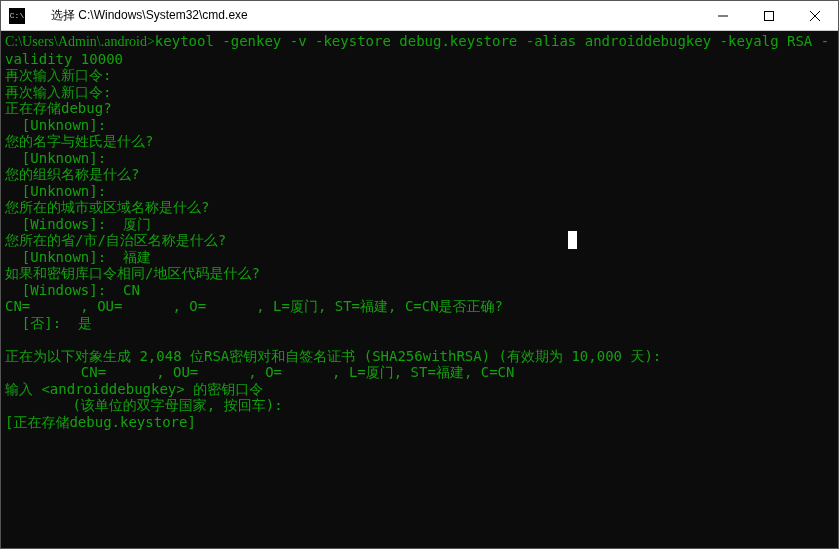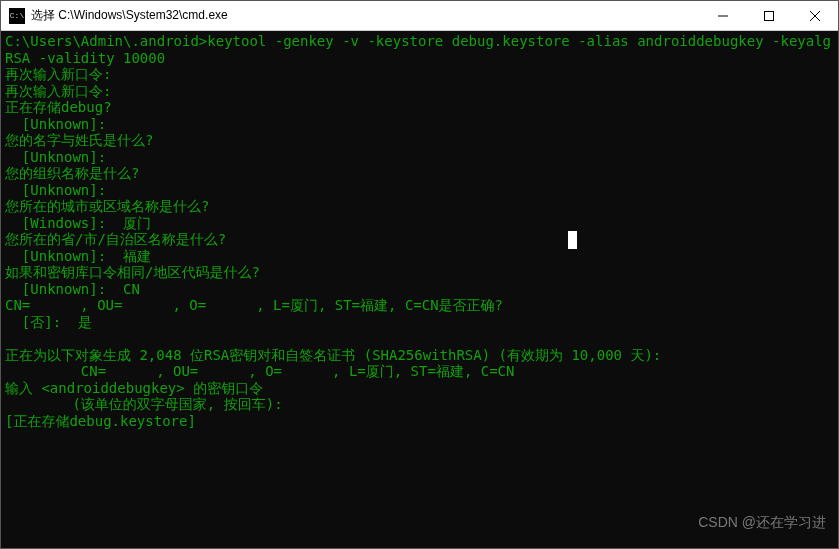--- a/index.html
+++ b/index.html
@@ -39,20 +39,21 @@
       align-items: center;
       justify-content: center;
       font-size: 8px;
       color: #ccc;
     }
     .titlebar-title {
       font-family: "Segoe UI", sans-serif;
       font-size: 12px;
       color: #000;
       flex: 1;
+      margin-left: 20px;
     }
     .titlebar-controls {
       display: flex;
       height: 100%;
     }
     .titlebar-btn {
       width: 46px;
       height: 100%;
       display: flex;
       align-items: center;
@@ -69,20 +70,21 @@
       line-height: 16.5px;
       color: #13a10e;
       font-family: "NSimSun", "SimSun", Consolas, monospace;
       overflow: hidden;
       position: relative;
       white-space: pre-wrap;
       word-break: break-all;
     }
     .prompt {
       color: #13a10e;
+      font-family: Liberation Serif, serif;
     }
     .cmd {
       color: #13a10e;
     }
     .redacted {
       display: inline-block;
       background: #0c0c0c;
       color: #0c0c0c;
       width: 50px;
       height: 14px;
@@ -140,25 +142,24 @@
 <span>  [Unknown]:  </span><span class="redacted"></span>
 <span>您的名字与姓氏是什么?</span>
 <span>  [Unknown]:  </span><span class="redacted"></span>
 <span>您的组织名称是什么?</span>
 <span>  [Unknown]:  </span><span class="redacted"></span>
 <span>您所在的城市或区域名称是什么?</span>
 <span>  [Windows]:  厦门</span>
 <span>您所在的省/市/自治区名称是什么?</span>
 <span>  [Unknown]:  福建</span>
 <span>如果和密钥库口令相同/地区代码是什么?</span>
-<span>  [Unknown]:  CN</span>
+<span>  [Windows]:  CN</span>
 <span>CN=</span><span class="redacted"></span><span>, OU=</span><span class="redacted"></span><span>, O=</span><span class="redacted"></span><span>, L=厦门, ST=福建, C=CN是否正确?</span>
 <span>  [否]:  是</span>
 <span></span>
 <span>正在为以下对象生成 2,048 位RSA密钥对和自签名证书 (SHA256withRSA) (有效期为 10,000 天):</span>
 <span>         CN=</span><span class="redacted"></span><span>, OU=</span><span class="redacted"></span><span>, O=</span><span class="redacted"></span><span>, L=厦门, ST=福建, C=CN</span>
 <span>输入 &lt;androiddebugkey&gt; 的密钥口令</span>
 <span>        (该单位的双字母国家, 按回车):</span>
 <span>[正在存储debug.keystore]</span>
 <div class="cursor-block"></div>
-<div class="watermark">CSDN @还在学习进</div>
   </div>
 </div>
 
 </body></html>

